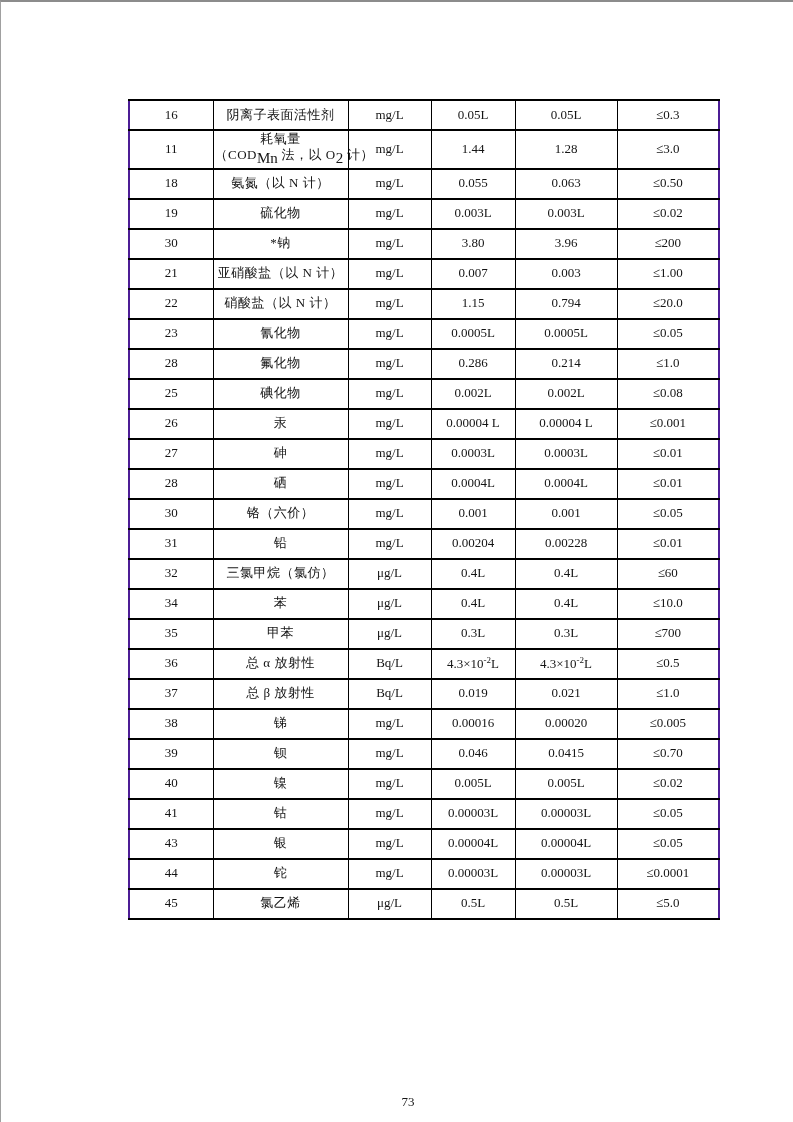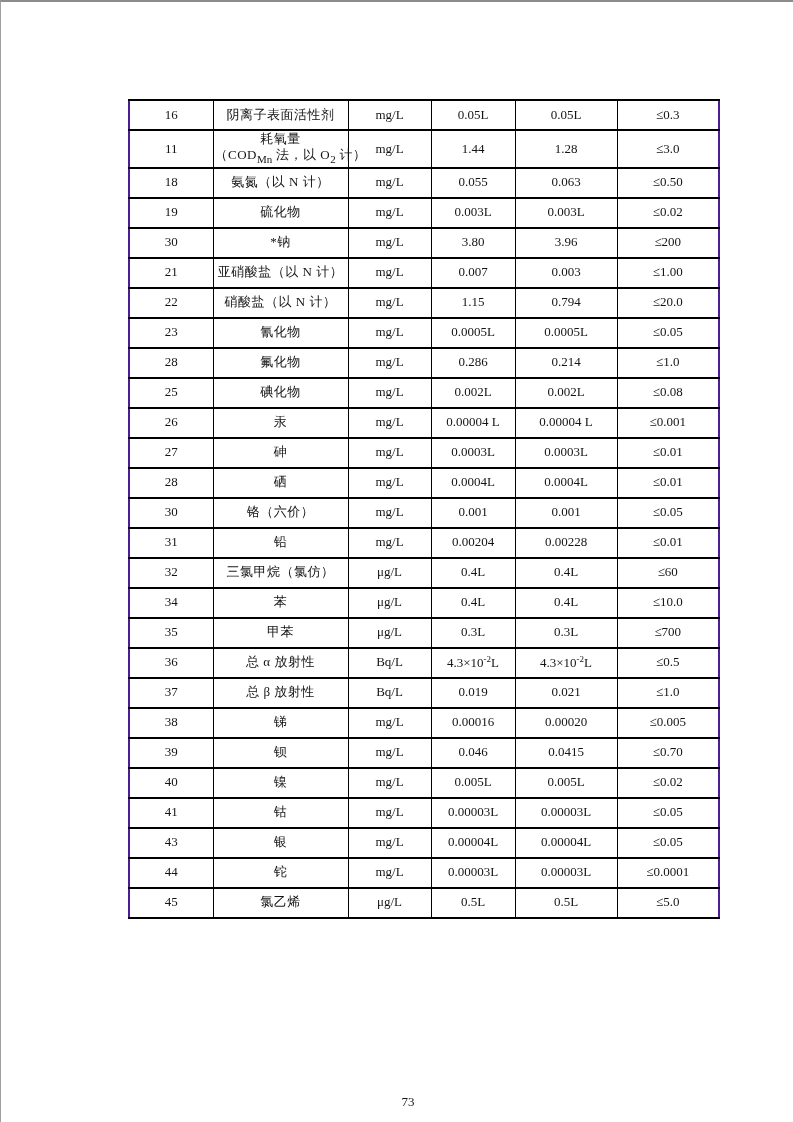--- a/index.html
+++ b/index.html
@@ -32,21 +32,21 @@
     text-align: center;
     vertical-align: middle;
     font-size: 13px;
     height: 28px;
     padding: 0 1px;
     line-height: 1.25;
     white-space: nowrap;
     overflow: visible;
   }
   table.data-table td.cell-name { font-size: 13px; letter-spacing: 0.5px; }
-  table.data-table sub { font-size: 11px; letter-spacing: 0; }
+  table.data-table sub { font-size: 15px; letter-spacing: 0; }
   table.data-table sup { font-size: 9px; letter-spacing: 0; }
   col.c-no     { width: 84px; }
   col.c-name   { width: 135px; }
   col.c-unit   { width: 83px; }
   col.c-value1 { width: 84px; }
   col.c-value2 { width: 102px; }
   col.c-limit  { width: 102px; }
   .page-number {
     position: absolute;
     left: 112px;

